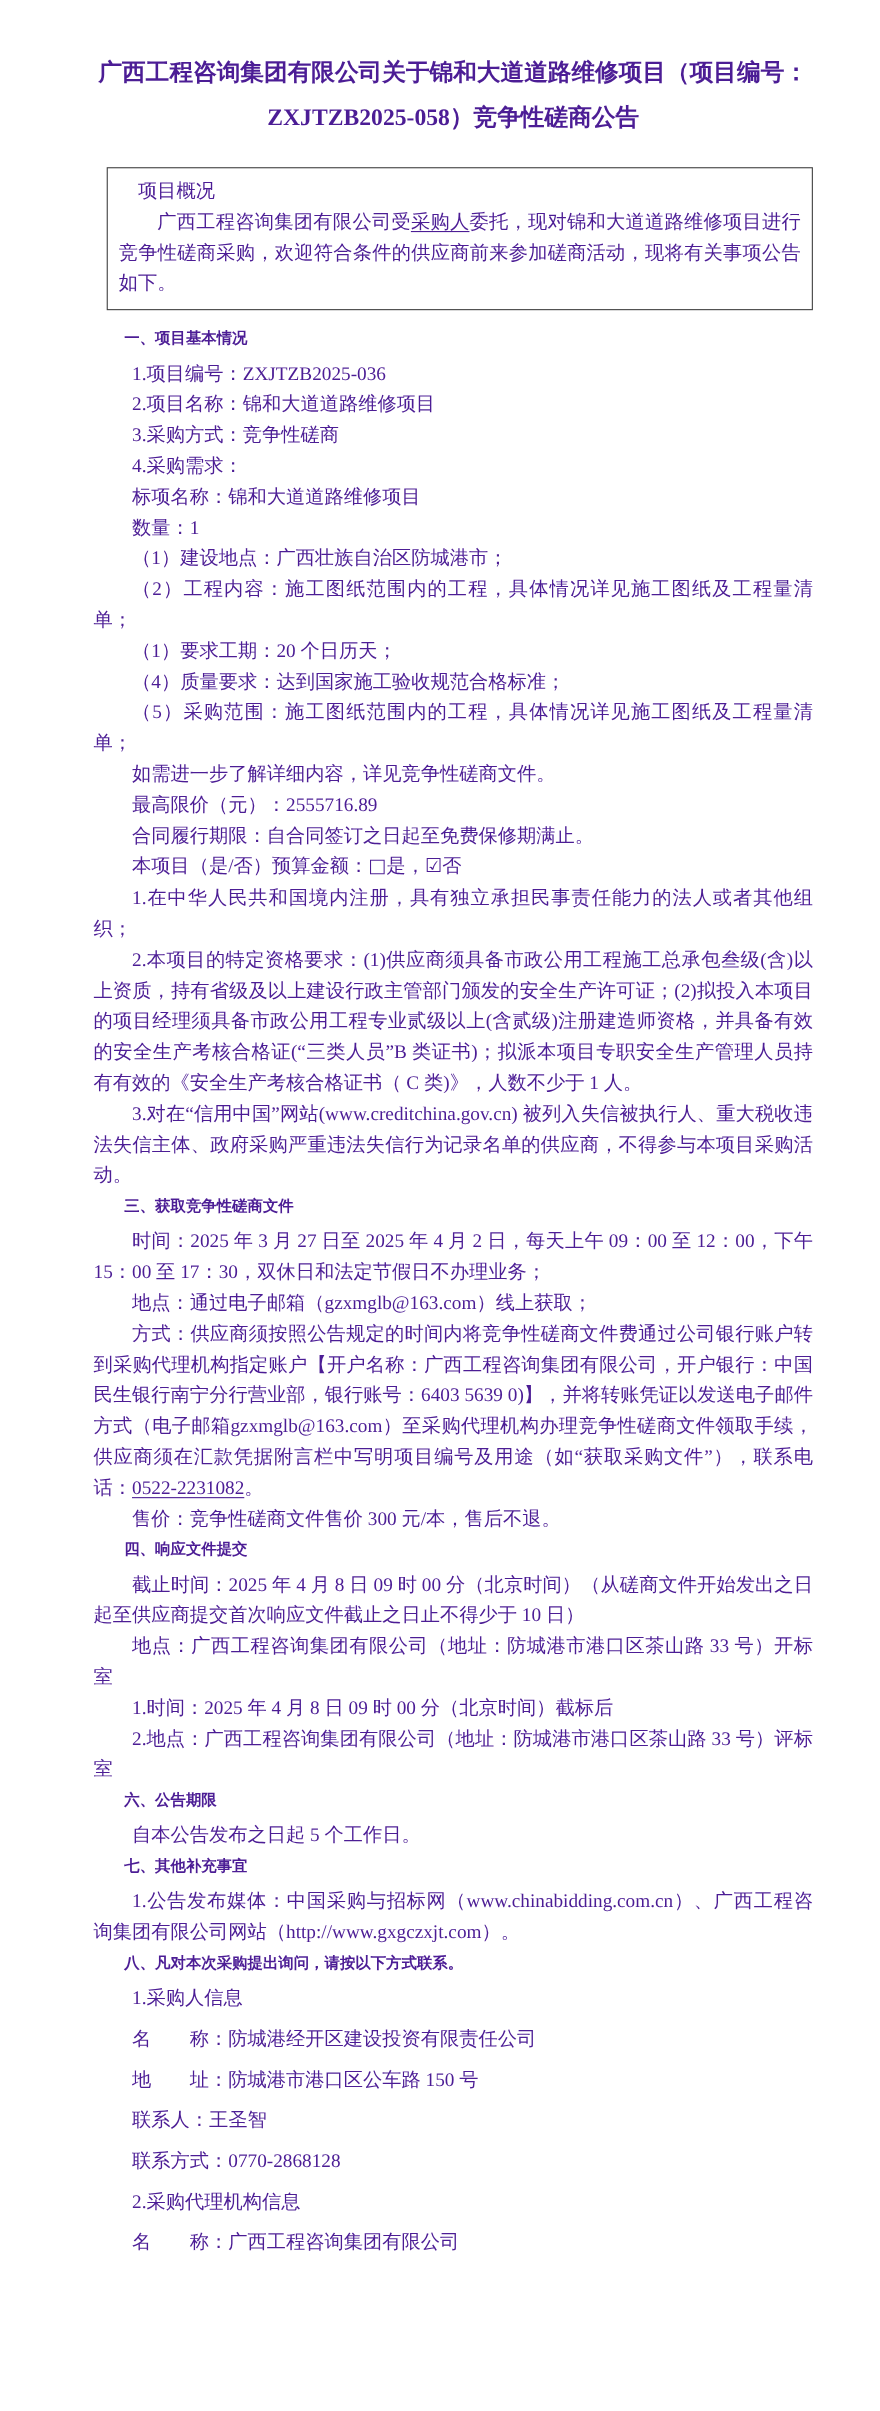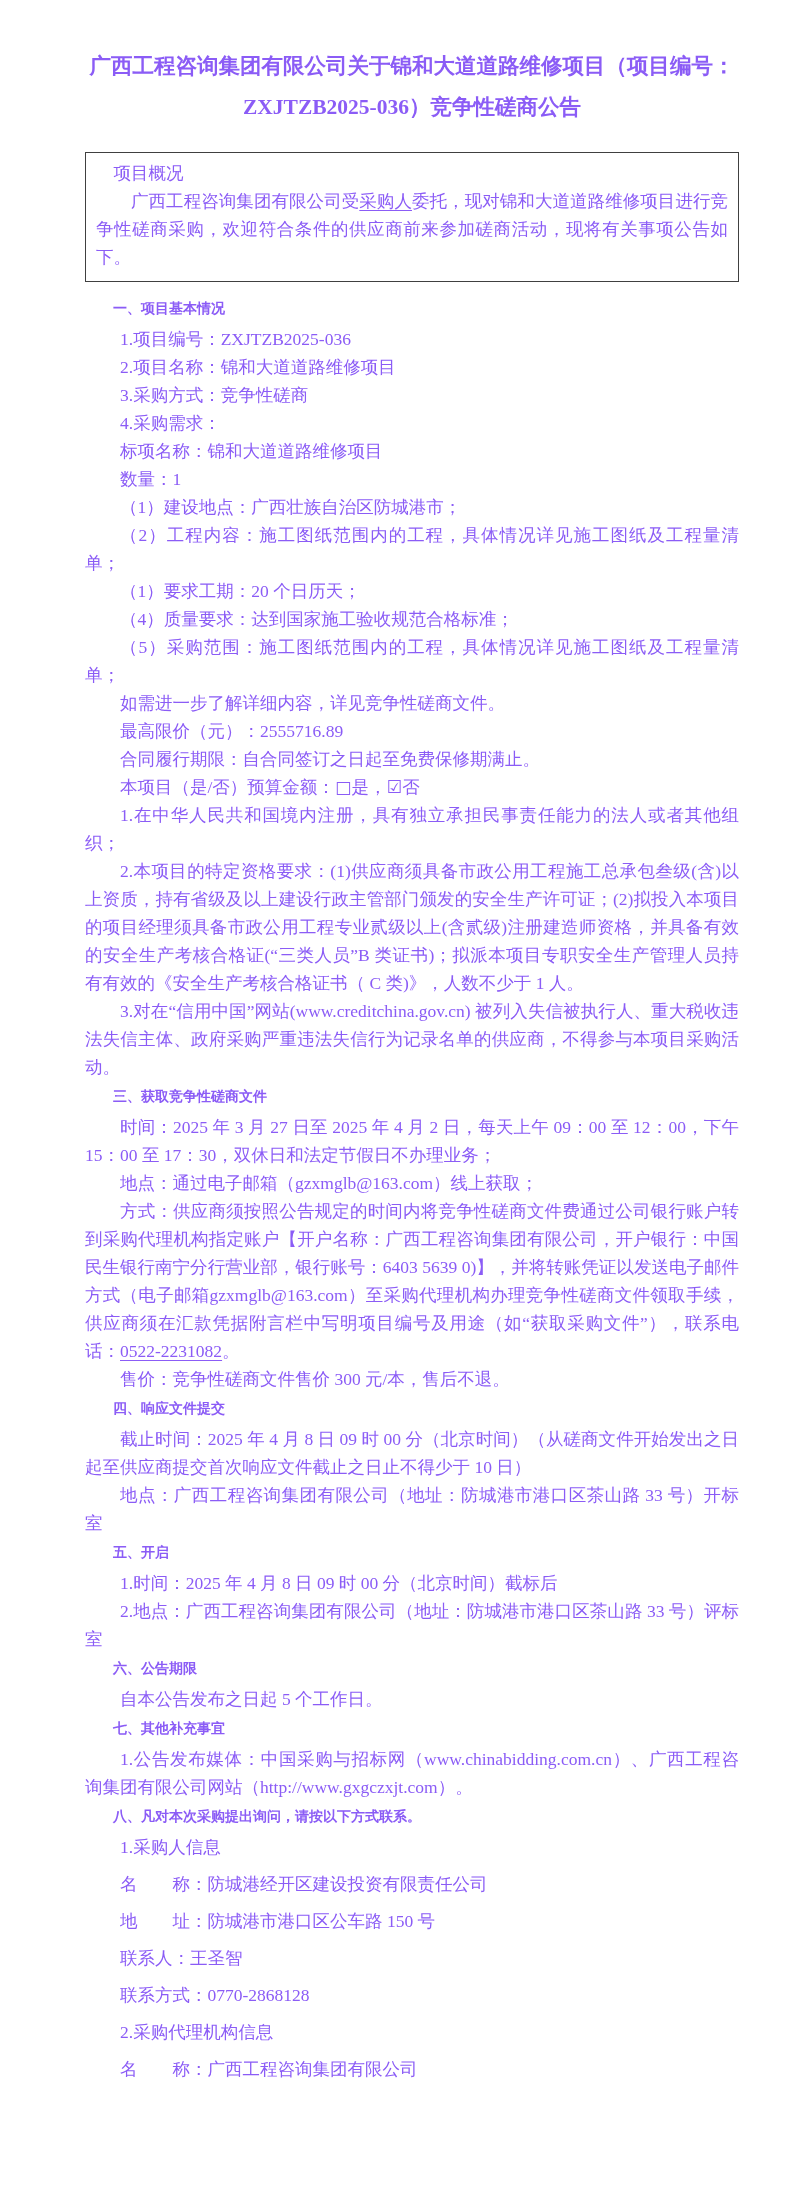--- a/index.html
+++ b/index.html
@@ -4,37 +4,37 @@
 <style>
   html, body { margin: 0; padding: 0; background: #ffffff; }
   body { width: 800px; }
   .page {
     position: relative;
     width: 800px;
     height: 2192px;
     box-sizing: border-box;
     padding: 46px 61px 0 85px;
     font-family: "Liberation Serif", "DejaVu Serif", serif;
-    color: #8b5cf6;
+    color: #4c1d95;
     font-size: 17.5px;
     line-height: 28px;
     overflow: hidden;
   }
   .doc-title {
     font-size: 21.5px;
     font-weight: bold;
     text-align: center;
     line-height: 41px;
     margin: 0 0 24px 0;
   }
   .doc-title span { display: block; }
   .overview-box {
     border: 1px solid #404040;
     padding: 6px 10px 10px 10px;
-    margin: 0 0 12px 0;
+    margin: 0 0 12px 12px;
   }
   .box-heading { margin: 0; text-indent: 1em; text-align: justify; }
   .line {
     margin: 0;
     text-indent: 2em;
     text-align: justify;
   }
   .heading {
     font-weight: bold;
     font-size: 14px;
@@ -47,21 +47,21 @@
   .u { text-decoration: underline; text-underline-offset: 3px; }
   .checkbox { font-family: "DejaVu Sans", sans-serif; }
 </style>
 </head>
 <body>
 
 <div class="page">
 
   <h1 class="doc-title">
     <span>广西工程咨询集团有限公司关于锦和大道道路维修项目（项目编号：</span>
-    <span>ZXJTZB2025-036）竞争性磋商公告</span>
+    <span>ZXJTZB2025-058）竞争性磋商公告</span>
   </h1>
 
   <div class="overview-box">
     <p class="box-heading">项目概况</p>
     <p class="line"><span>广西工程咨询集团有限公司受</span><span class="u">采购人</span><span>委托，现对锦和大道道路维修项目进行竞争性磋商采购，欢迎符合条件的供应商前来参加磋商活动，现将有关事项公告如下。</span></p>
   </div>
 
   <h2 class="heading">一、项目基本情况</h2>
   <p class="line">1.项目编号：ZXJTZB2025-036</p>
   <p class="line">2.项目名称：锦和大道道路维修项目</p>
@@ -86,21 +86,20 @@
   <h2 class="heading">三、获取竞争性磋商文件</h2>
   <p class="line">时间：2025 年 3 月 27 日至 2025 年 4 月 2 日，每天上午 09：00 至 12：00，下午 15：00 至 17：30，双休日和法定节假日不办理业务；</p>
   <p class="line">地点：通过电子邮箱（gzxmglb@163.com）线上获取；</p>
   <p class="line"><span>方式：供应商须按照公告规定的时间内将竞争性磋商文件费通过公司银行账户转到采购代理机构指定账户【开户名称：广西工程咨询集团有限公司，开户银行：中国民生银行南宁分行营业部，银行账号：6403 5639 0)】，并将转账凭证以发送电子邮件方式（电子邮箱gzxmglb@163.com）至采购代理机构办理竞争性磋商文件领取手续，供应商须在汇款凭据附言栏中写明项目编号及用途（如“获取采购文件”），联系电话：</span><span class="u">0522-2231082</span><span>。</span></p>
   <p class="line">售价：竞争性磋商文件售价 300 元/本，售后不退。</p>
 
   <h2 class="heading">四、响应文件提交</h2>
   <p class="line">截止时间：2025 年 4 月 8 日 09 时 00 分（北京时间）（从磋商文件开始发出之日起至供应商提交首次响应文件截止之日止不得少于 10 日）</p>
   <p class="line">地点：广西工程咨询集团有限公司（地址：防城港市港口区茶山路 33 号）开标室</p>
 
-  <h2 class="heading">五、开启</h2>
   <p class="line">1.时间：2025 年 4 月 8 日 09 时 00 分（北京时间）截标后</p>
   <p class="line">2.地点：广西工程咨询集团有限公司（地址：防城港市港口区茶山路 33 号）评标室</p>
 
   <h2 class="heading">六、公告期限</h2>
   <p class="line">自本公告发布之日起 5 个工作日。</p>
 
   <h2 class="heading">七、其他补充事宜</h2>
   <p class="line">1.公告发布媒体：中国采购与招标网（www.chinabidding.com.cn）、广西工程咨询集团有限公司网站（http://www.gxgczxjt.com）。</p>
 
   <h2 class="heading">八、凡对本次采购提出询问，请按以下方式联系。</h2>

